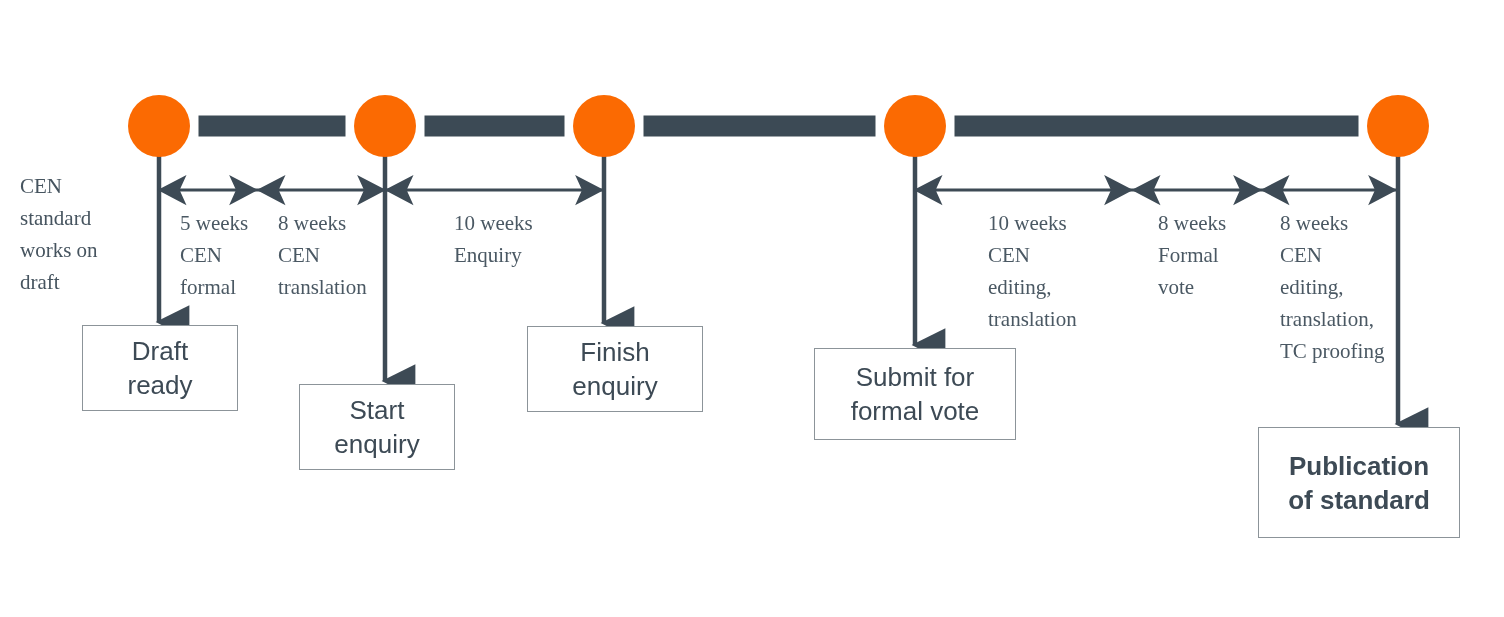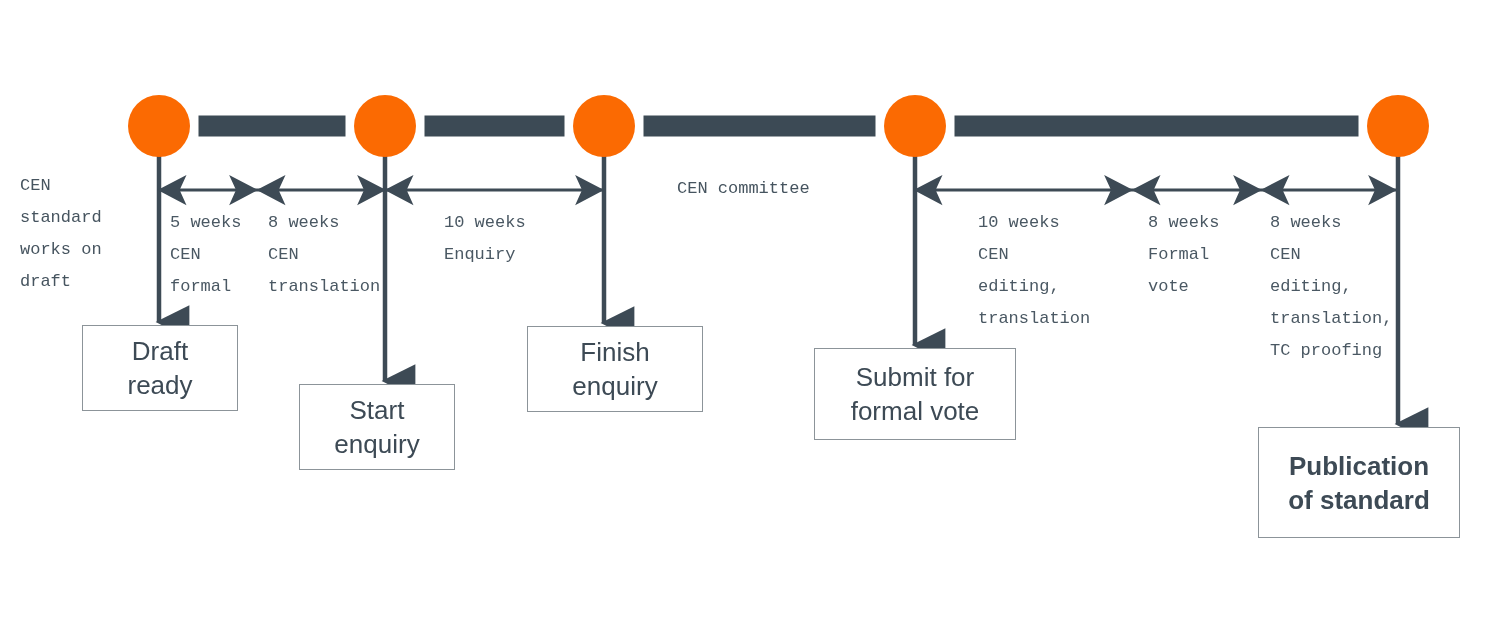--- a/index.html
+++ b/index.html
@@ -20,26 +20,26 @@
   #diagram-svg {
     position: absolute;
     left: 0;
     top: 0;
     width: 1504px;
     height: 617px;
   }
   .txt {
     position: absolute;
     color: #46545f;
-    font-size: 17px;
+    font-size: 21px;
     line-height: 32px;
     white-space: pre;
-    font-family: Liberation Mono, monospace;
+    font-family: Liberation Serif, serif;
   }
-  .phase-label { color: #4a5863; }
+  .phase-label { color: #4a5863; margin-left: 10px; }
   .note-label  { color: #46545f; }
   .box {
     position: absolute;
     box-sizing: border-box;
     border: 1.5px solid #8c9499;
     background: #ffffff;
     display: flex;
     align-items: center;
     justify-content: center;
     text-align: center;
@@ -93,21 +93,21 @@
         <circle cx="159" cy="126" r="31" fill="#FB6A02"></circle>
         <circle cx="385" cy="126" r="31" fill="#FB6A02"></circle>
         <circle cx="604" cy="126" r="31" fill="#FB6A02"></circle>
         <circle cx="915" cy="126" r="31" fill="#FB6A02"></circle>
         <circle cx="1398" cy="126" r="31" fill="#FB6A02"></circle>
       </g>
   </svg>
 
   <div id="text-layer">
       <div class="txt note-label" style="left: 20px; top: 170px;"><div>CEN</div><div>standard</div><div>works on</div><div>draft</div></div>
-      <div class="txt note-label" style="left: 677px; top: 173px;"><div>CEN committee</div></div>
+      <div class="txt note-label" style="left: 677px; top: 173px;"></div>
       <div class="txt phase-label" style="left: 170px; top: 207px;"><div>5 weeks</div><div>CEN</div><div>formal</div></div>
       <div class="txt phase-label" style="left: 268px; top: 207px;"><div>8 weeks</div><div>CEN</div><div>translation</div></div>
       <div class="txt phase-label" style="left: 444px; top: 207px;"><div>10 weeks</div><div>Enquiry</div></div>
       <div class="txt phase-label" style="left: 978px; top: 207px;"><div>10 weeks</div><div>CEN</div><div>editing,</div><div>translation</div></div>
       <div class="txt phase-label" style="left: 1148px; top: 207px;"><div>8 weeks</div><div>Formal</div><div>vote</div></div>
       <div class="txt phase-label" style="left: 1270px; top: 207px;"><div>8 weeks</div><div>CEN</div><div>editing,</div><div>translation,</div><div>TC proofing</div></div>
     </div>
   <div id="box-layer">
       <div class="box" style="left: 82px; top: 325px; width: 156px; height: 86px;"><span>Draft
 ready</span></div>

